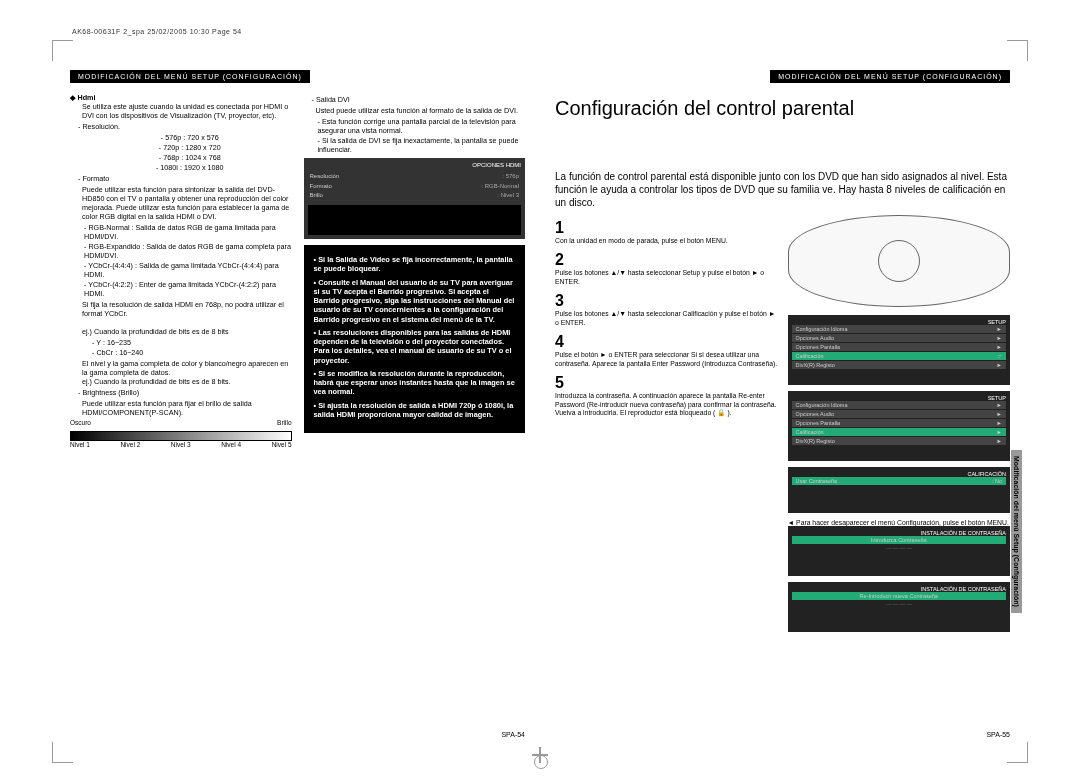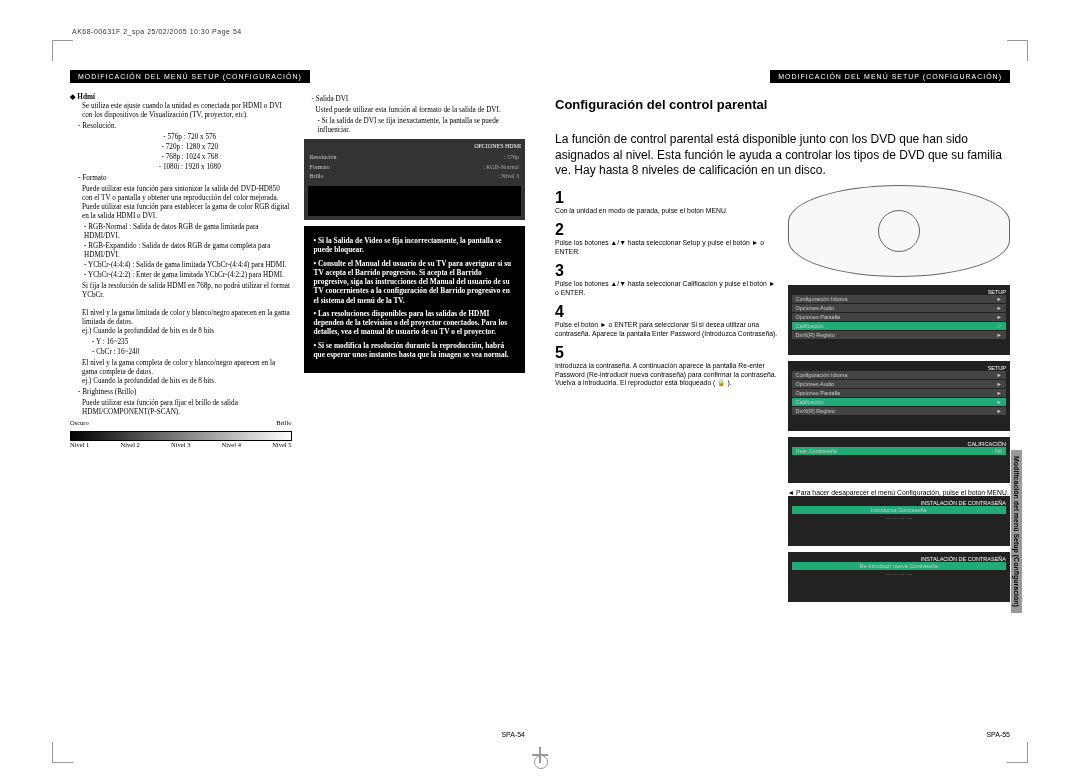--- a/index.html
+++ b/index.html
@@ -51,21 +51,20 @@
     letter-spacing: 1px;
     padding: 3px 8px;
     text-transform: uppercase;
     margin-bottom: 10px;
     width: fit-content;
   }
   .two-col {
     display: flex;
     gap: 12px;
     flex: 1;
-    font-family: Liberation Serif, serif;
   }
   .col { flex:1; font-size: 7.2px; line-height: 1.25; }
   .diamond::before{ content:"◆ "; }
   .bold { font-weight: bold; }
   ul.dash { list-style:none; padding-left:8px; margin:2px 0; }
   ul.dash li::before{ content:"- "; }
   ul.dash li { margin-bottom:1px; }
   .indent { margin-left: 12px; display:block; }
   .brightness-bar {
     margin-top:4px;
@@ -78,22 +77,22 @@
   .osd {
     background:#333; color:#ccc; font-size:6px; padding:4px; margin-top:4px; line-height:1.3;
   }
   .osd-title{ color:#fff; font-size:6px; text-align:right; margin-bottom:2px;}
   .osd-row{ display:flex; justify-content:space-between; padding:1px 2px;}
   .osd-row > span:last-child{ color:#aaa;}
   .black-box {
     background:#000; color:#fff; font-weight:bold; font-size:7.4px; padding:10px; margin-top:6px; line-height:1.25;
   }
   .black-box p{ margin:0 0 4px 0;}
-  .page-title{ font-size:13px; font-weight:bold; margin:4px 0 20px 0;}
-  .intro{ font-size:12px; line-height:1.3; margin-bottom:6px;}
+  .page-title{ font-size:20px; font-weight:normal; margin:4px 0 14px 0;}
+  .intro{ font-size:10px; line-height:1.3; margin-bottom:6px;margin-top:36px;}
   .steps-area{ display:flex; gap:10px;}
   .steps-col{ flex:1;}
   .step-num{ font-size:16px; font-weight:bold; margin-top:4px;}
   .step-text{ font-size:6.8px; line-height:1.25; margin-bottom:6px;}
   .illus{ flex:1;}
   .remote{
     height:90px; border:1px solid #666; border-radius:50% / 40%; position:relative; background:#f8f8f8;
   }
   .remote::after{ content:""; position:absolute; width:40px; height:40px; border:1px solid #666; border-radius:50%; left:50%; top:50%; transform:translate(-50%,-50%);}
   .osd2{ background:#222; height:62px; margin-bottom:6px; position:relative; font-size:5.5px; color:#ccc; padding:4px;}
@@ -141,21 +140,20 @@
             <li>Formato</li>
           </ul>
         <span class="indent">Puede utilizar esta función para sintonizar la salida del DVD-HD850 con el TV o pantalla y obtener una reproducción del color mejorada. Puede utilizar esta función para establecer la gama de color RGB digital en la salida HDMI o DVI.</span>
         <ul class="dash" style="padding-left:14px;">
           <li>RGB-Normal : Salida de datos RGB de gama limitada para HDMI/DVI.</li>
           <li>RGB-Expandido : Salida de datos RGB de gama completa para HDMI/DVI.</li>
           <li>YCbCr-(4:4:4) : Salida de gama limitada YCbCr-(4:4:4) para HDMI.</li>
           <li>YCbCr-(4:2:2) : Enter de gama limitada YCbCr-(4:2:2) para HDMI.</li>
         </ul>
         <span class="indent">Si fija la resolución de salida HDMI en 768p, no podrá utilizar el format YCbCr.</span><br>
-        <span class="indent">El nivel y la gama limitada de color y blanco/negro aparecen en la gama limitada de datos.</span>
         <span class="indent">ej.) Cuando la profundidad de bits es de 8 bits</span>
         <ul class="dash" style="padding-left:22px;">
           <li>Y : 16~235</li>
           <li>CbCr : 16~240</li>
         </ul>
         <span class="indent">El nivel y la gama completa de color y blanco/negro aparecen en la gama completa de datos.</span>
         <span class="indent">ej.) Cuando la profundidad de bits es de 8 bits.</span>
         <ul class="dash">
             <li>Brightness (Brillo)</li>
           </ul>
@@ -173,20 +171,21 @@
           <span>Nivel 5</span>
         </div>
       </div>
 
       <div class="col">
         <ul class="dash">
             <li>Salida DVI</li>
           </ul>
         <span class="indent">Usted puede utilizar esta función al formato de la salida de DVI.</span>
         <ul class="dash" style="padding-left:14px;">
+          <li>Esta función corrige una pantalla parcial de la televisión para asegurar una vista normal.</li>
           <li>Si la salida de DVI se fija inexactamente, la pantalla se puede influenciar.</li>
         </ul>
         <div class="osd">
           <div class="osd-title">OPCIONES HDMI</div>
           <div class="osd-row">
               <span>Resolución</span>
               <span>: 576p</span>
             </div>
           <div class="osd-row">
               <span>Formato</span>
@@ -196,20 +195,21 @@
               <span>Brillo</span>
               <span>: Nivel 3</span>
             </div>
           <div style="height:30px;background:#000;margin-top:4px;"></div>
         </div>
         <div class="black-box">
           <p>• Si la Salida de Video se fija incorrectamente, la pantalla se puede bloquear.</p>
           <p>• Consulte el Manual del usuario de su TV para averiguar si su TV acepta el Barrido progresivo. Si acepta el Barrido progresivo, siga las instrucciones del Manual del usuario de su TV concernientes a la configuración del Barrido progresivo en el sistema del menú de la TV.</p>
           <p>• Las resoluciones disponibles para las salidas de HDMI dependen de la televisión o del proyector conectados. Para los detalles, vea el manual de usuario de su TV o el proyector.</p>
           <p>• Si se modifica la resolución durante la reproducción, habrá que esperar unos instantes hasta que la imagen se vea normal.</p>
+          <p>• Si ajusta la resolución de salida a HDMI 720p ó 1080i, la salida HDMI proporciona mayor calidad de imagen.</p>
         </div>
       </div>
     </div>
     <div class="page-num l">SPA-54</div>
   </div>
 
   <div class="page">
     <div class="section-bar" style="margin-left:auto;">Modificación del menú Setup (Configuración)</div>
     <div class="page-title">Configuración del control parental</div>
     <div class="intro">La función de control parental está disponible junto con los DVD que han sido asignados al nivel. Esta función le ayuda a controlar los tipos de DVD que su familia ve. Hay hasta 8 niveles de calificación en un disco.</div>

